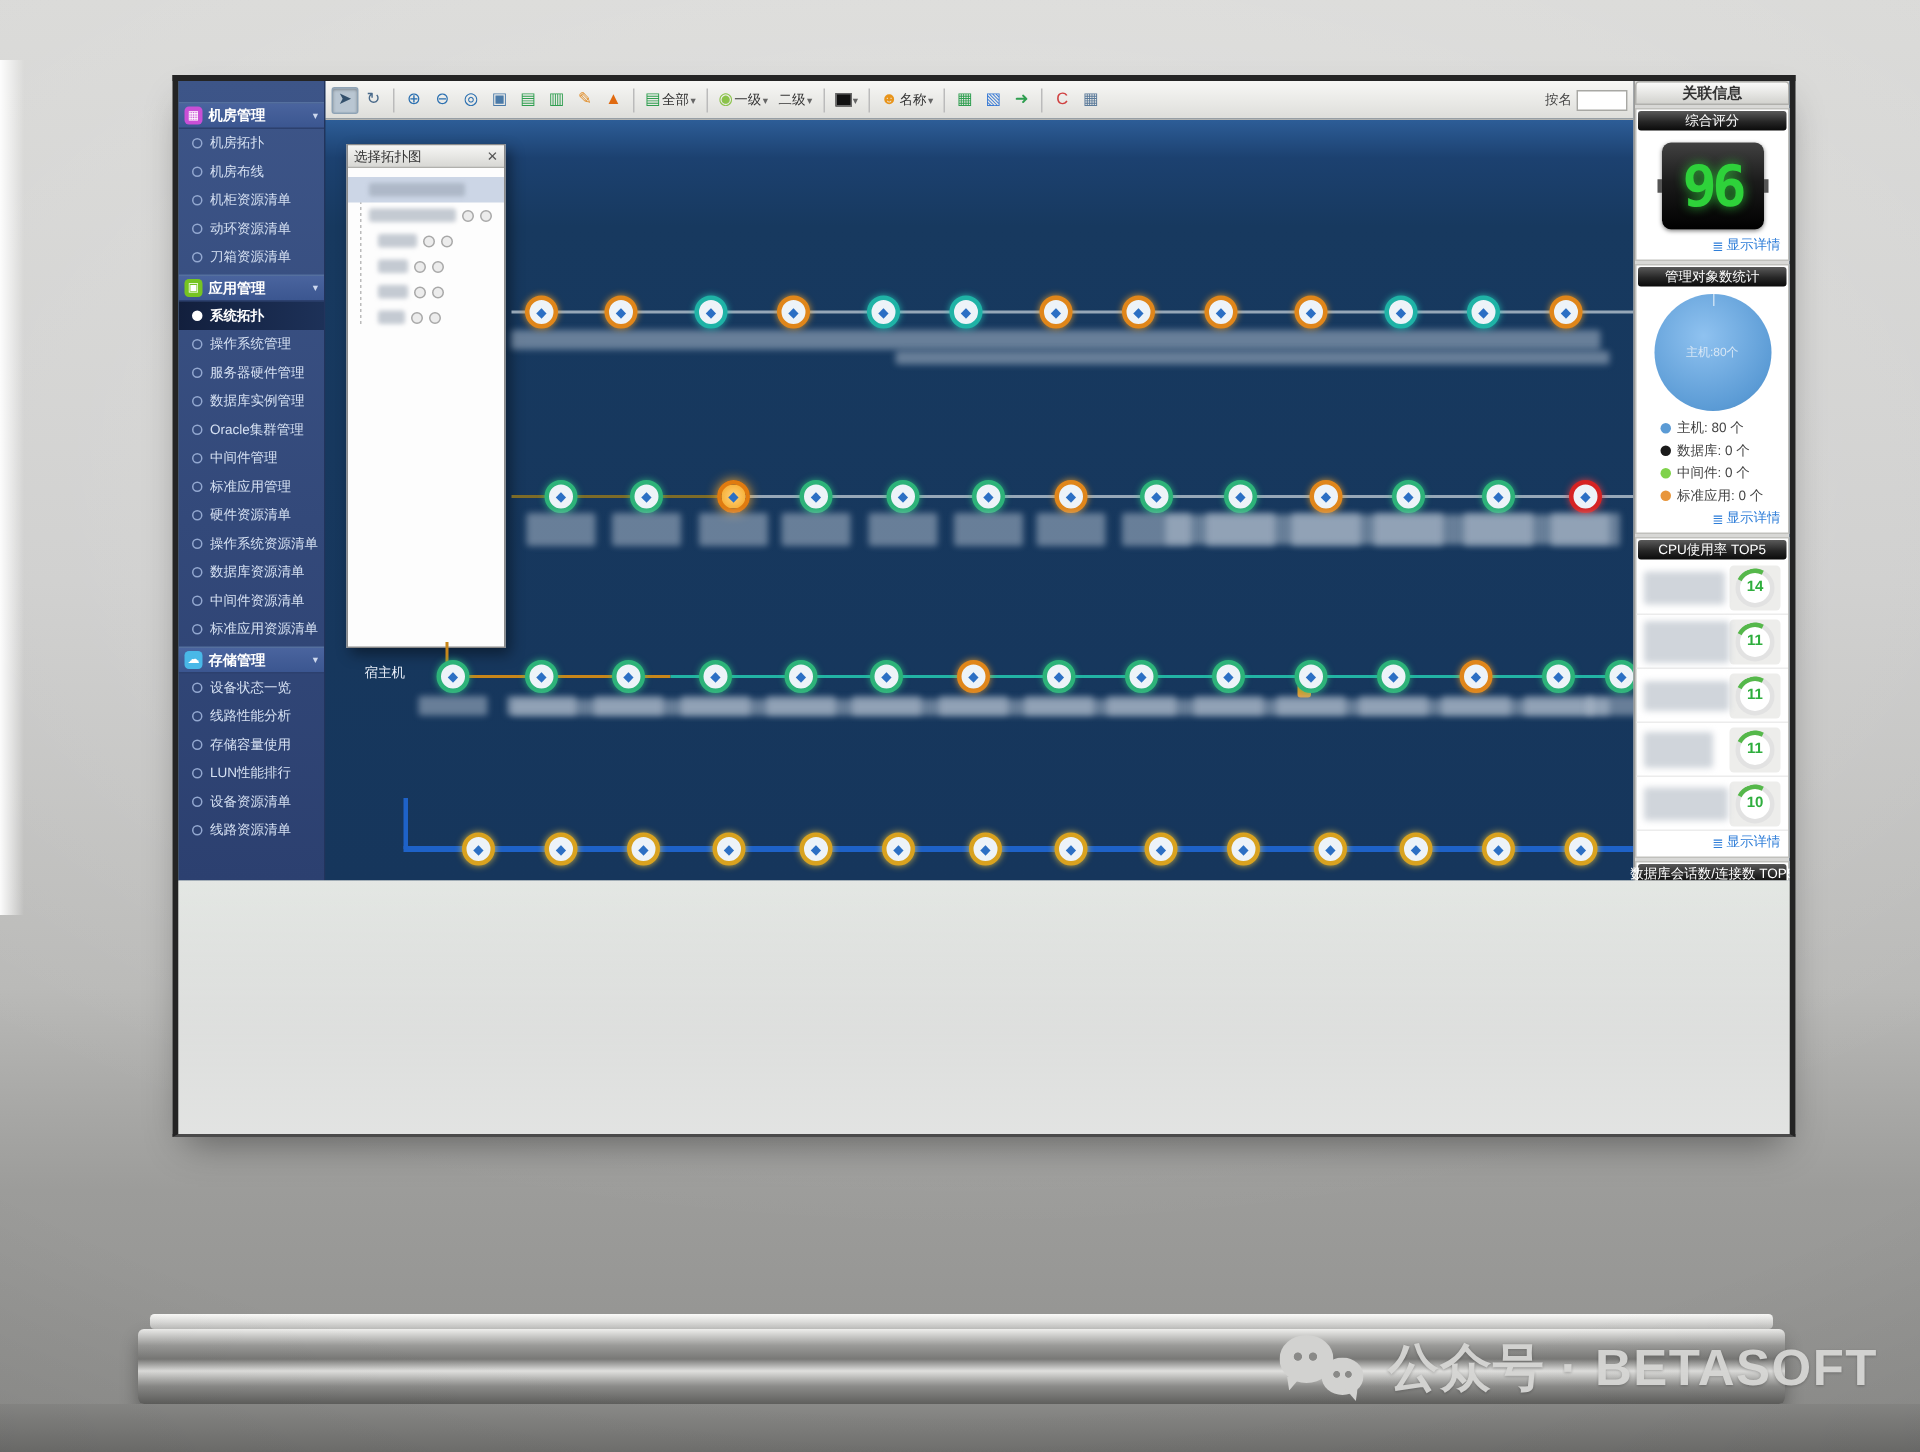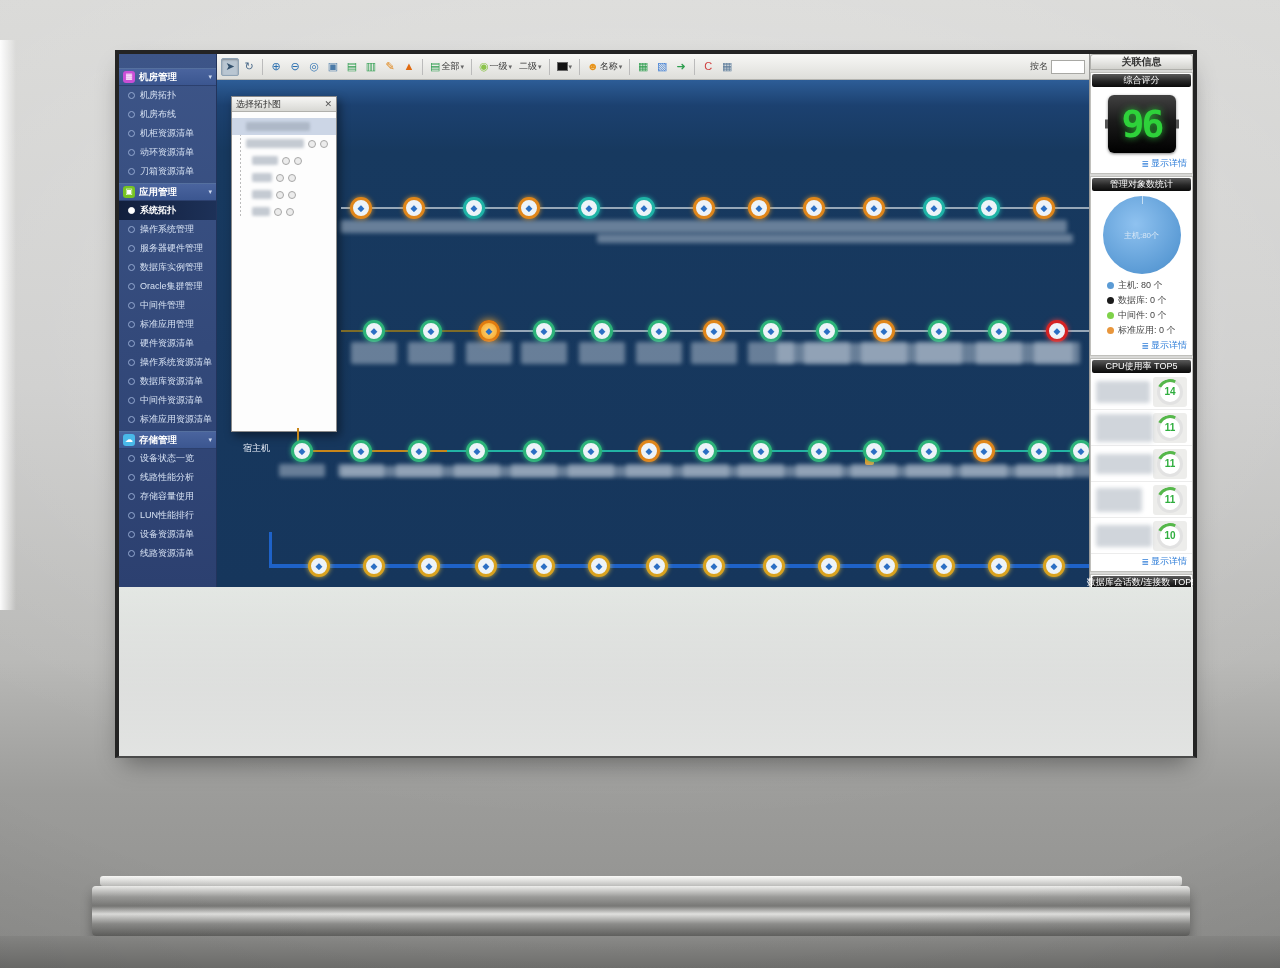--- a/index.html
+++ b/index.html
@@ -918,13 +918,20 @@
 
     </div>
       </div>
   </div>
 
   <div class="base-top"></div>
   <div class="base-main"></div>
   <div class="floor"></div>
   <div class="vignette"></div>
 
+  <div class="watermark">
+    <span class="wc">
+      <span class="b1"></span>
+      <span class="b2"></span>
+    </span>
+    <span class="wm-text">公众号 · BETASOFT</span>
+  </div>
 </div>
 
 </body></html>

